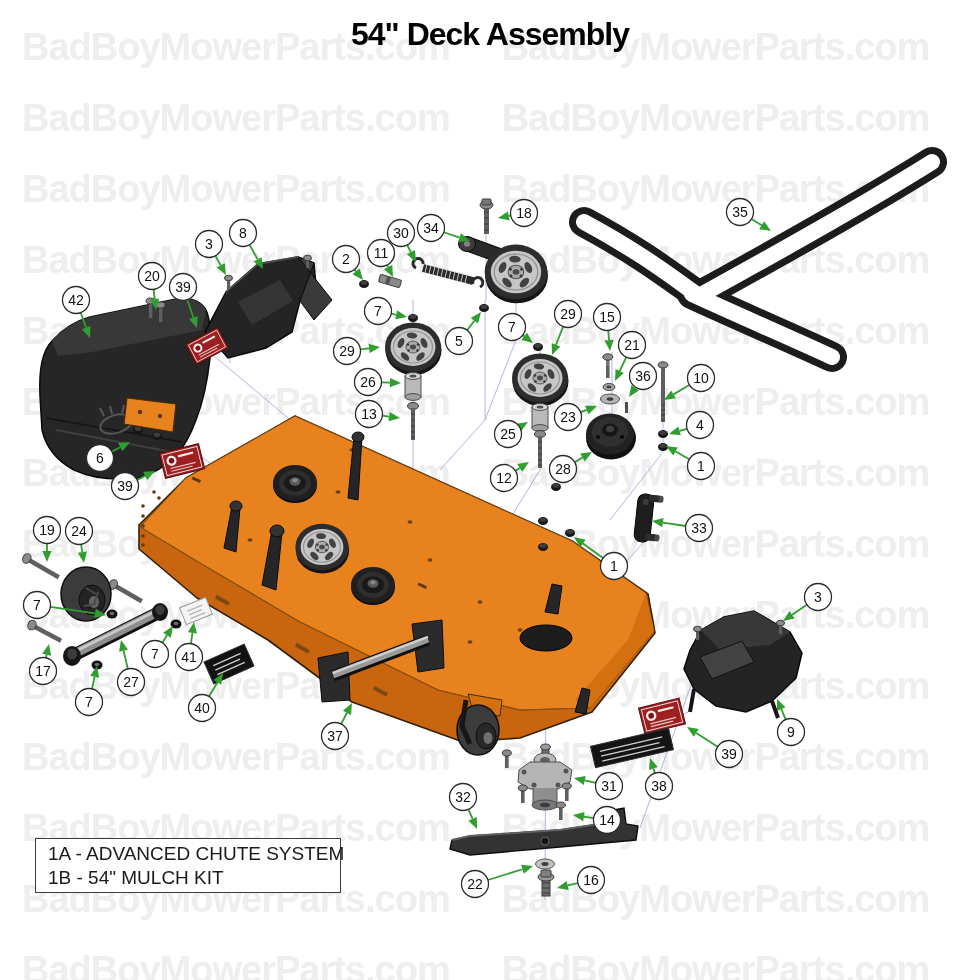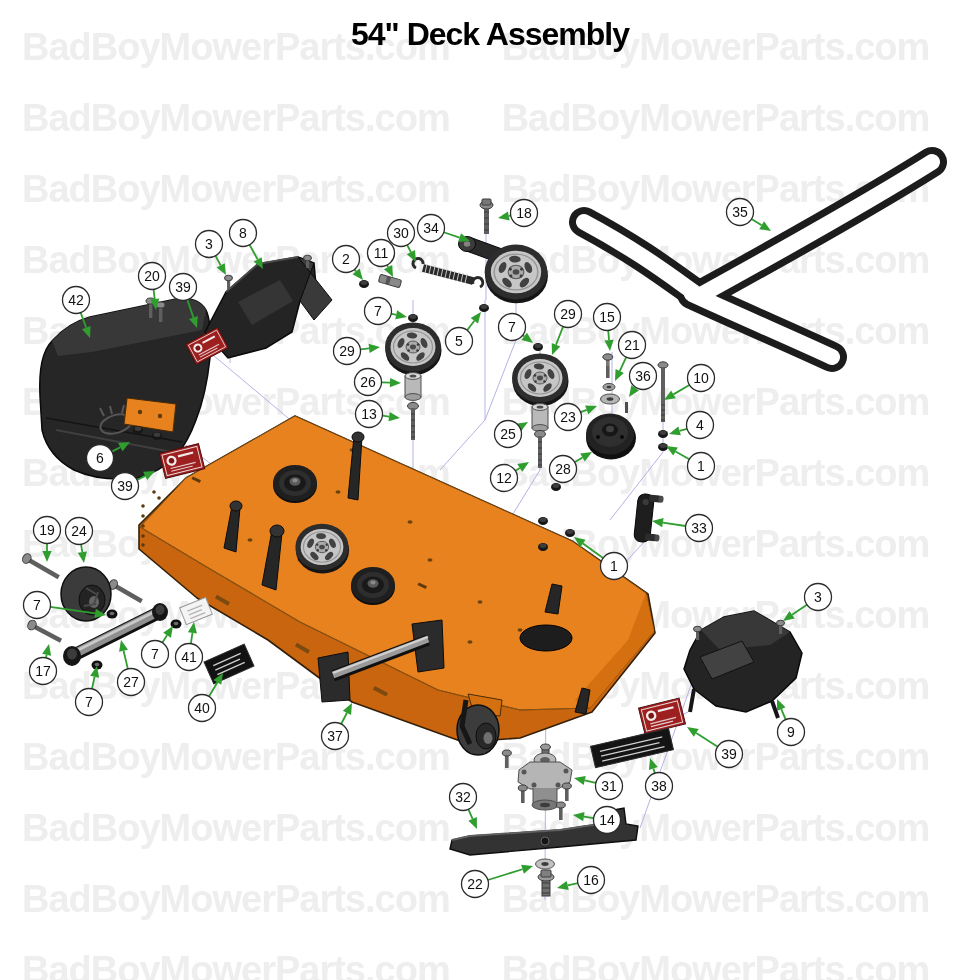--- a/index.html
+++ b/index.html
@@ -623,14 +623,18 @@
         <polygon points="533,866 523.8577308834897,873.6536863929288 521.130858106663,864.8670963342653" fill="#2F9E2F"></polygon>
         <circle cx="475" cy="884" r="13.5" class="co-circle"></circle>
         <text x="475" y="889" class="co-num">22</text>
         <line x1="577.8588682274967" y1="883.0920310052949" x2="567.7075888516694" y2="885.480567329019" stroke="#2F9E2F" stroke-width="1.8"></line>
         <polygon points="557,888 566.6540079165319,881.0028483546845 568.7611697868068,889.9582863033535" fill="#2F9E2F"></polygon>
         <circle cx="591" cy="880" r="13.5" class="co-circle"></circle>
         <text x="591" y="885" class="co-num">16</text>
       </g>
 </svg>
 
-
+<div id="legend">
+  <div class="legline">1A - ADVANCED CHUTE SYSTEM</div>
+  <div class="legline">1B - 54" MULCH KIT</div>
 </div>
 
+</div>
+
 </body></html>

